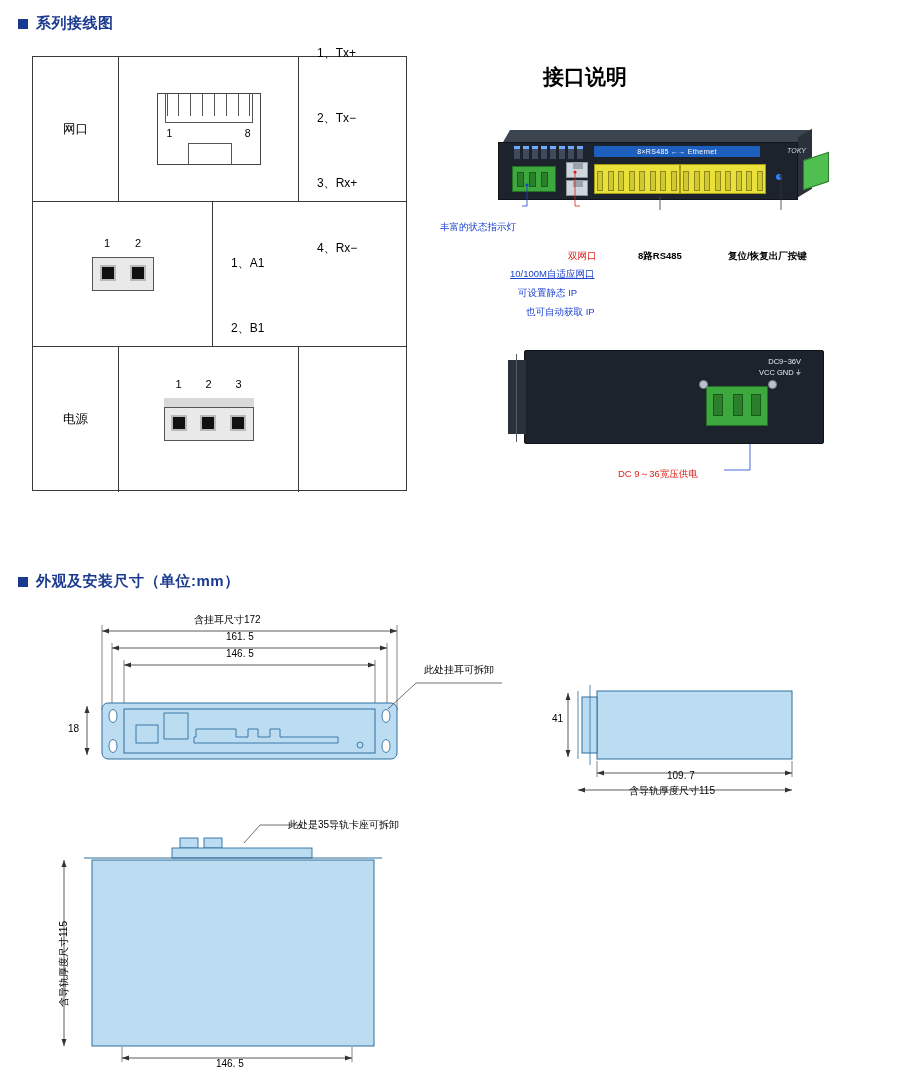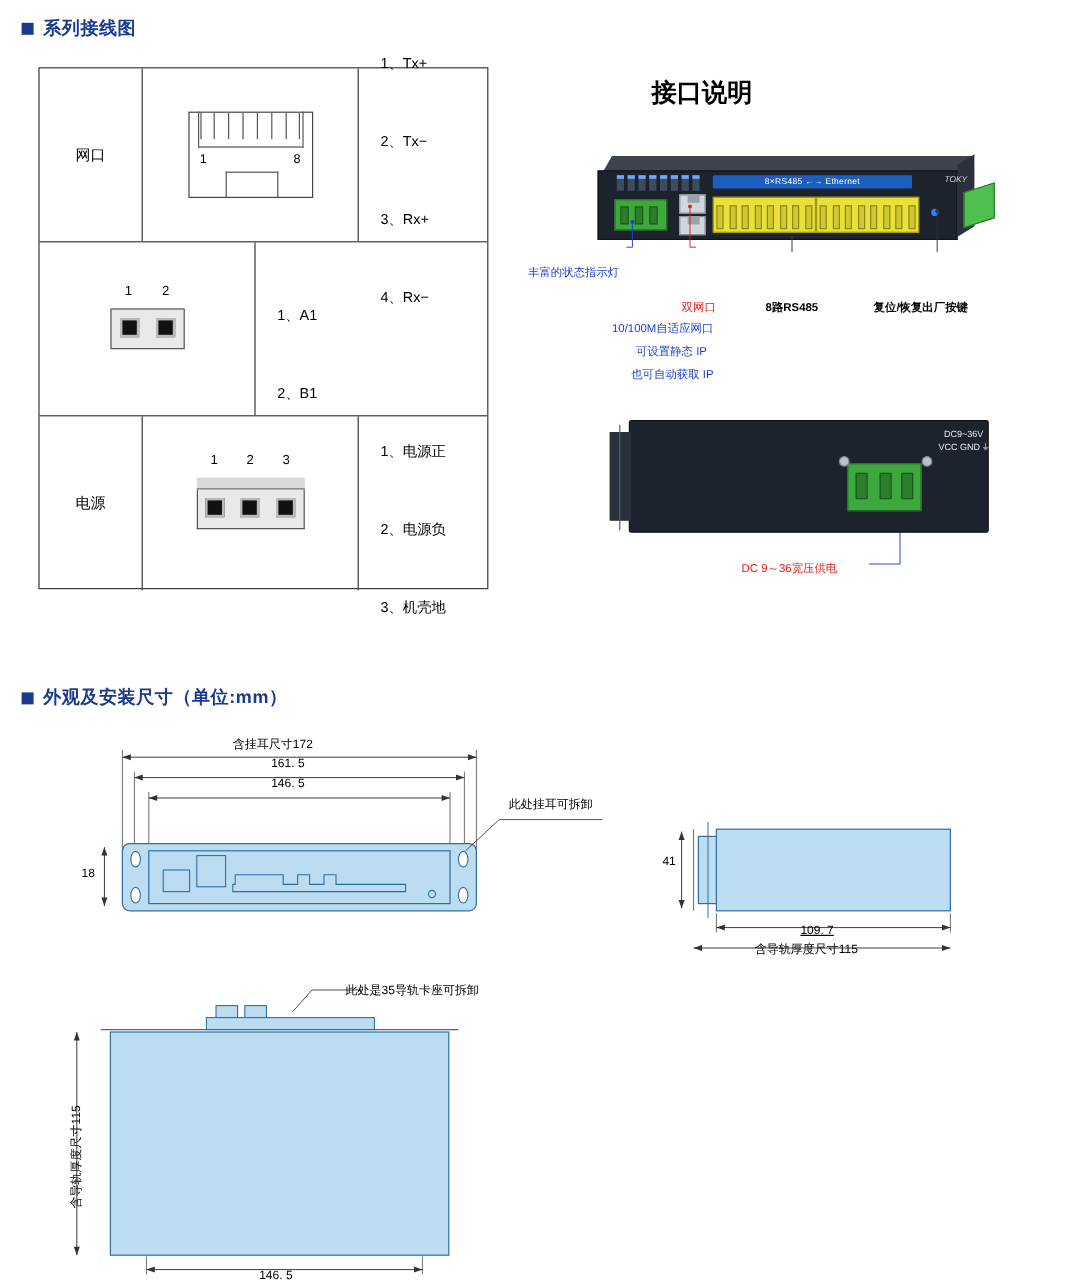--- a/index.html
+++ b/index.html
@@ -65,21 +65,21 @@
   .dev1 .yellowterm .half { flex:1; display:flex; justify-content:space-around; align-items:flex-end; padding-bottom:2px; }
   .dev1 .yellowterm .half:first-child { border-right:2px solid #a39a16; }
   .dev1 .yellowterm i { width:6px; height:20px; background:#cfc830; border:1px solid #8f881a; }
   .dev1 .greenplug { position:absolute; left:305px; top:26px; width:26px; height:30px; background:#4fbf4f; border:1px solid #2d7a2d; transform:skewY(-18deg); }
   .dev1 .smallled { position:absolute; left:278px; top:44px; width:6px; height:6px; border-radius:50%; background:#2d82ff; }
 
   .dev2 { position:absolute; left:500px; top:342px; width:340px; height:120px; }
   .dev2 .body { position:absolute; left:24px; top:8px; width:300px; height:94px; background:#1d232c; border:1px solid #0f1318; border-radius:2px; }
   .dev2 .leftedge { position:absolute; left:8px; top:18px; width:18px; height:74px; background:#2a313b; }
   .dev2 .leftline { position:absolute; left:16px; top:12px; width:1px; height:88px; background:#555c66; }
-  .dev2 .lbl { position:absolute; right:16px; top:14px; color:#e6ebf2; font-size:7.5px; text-align:center; line-height:1.5; }
+  .dev2 .lbl { position:absolute; right:39px; top:14px; color:#e6ebf2; font-size:7.5px; text-align:right; line-height:1.5; }
   .dev2 .gterm { position:absolute; left:206px; top:44px; width:62px; height:40px; background:#3da83d; border:1px solid #226f22; }
   .dev2 .gterm i { position:absolute; top:7px; width:10px; height:22px; background:#2b7f2b; border:1px solid #1c5a1c; }
   .dev2 .screw { position:absolute; width:9px; height:9px; border-radius:50%; background:#b9c2c9; border:1px solid #7b858c; }
 
   .dcnote { position:absolute; left:618px; top:468px; font-size:9.5px; color:#e0201a; white-space:nowrap; }
 
   
   .dimwrap { position:absolute; left:12px; top:585px; width:900px; height:488px; }
   .dimtxt { position:absolute; font-size:10px; white-space:nowrap; }
   .dimtxt.v { transform-origin:left top; }
@@ -170,27 +170,20 @@
             </div>
           <div class="cell">
               <span class="sq"></span>
             </div>
           <div class="cell">
               <span class="sq"></span>
             </div>
         </div>
       </div>
     </div>
-    <div class="wc3">
-      <ul>
-        <li>1、电源正</li>
-        <li>2、电源负</li>
-        <li>3、机壳地</li>
-      </ul>
-    </div>
   </div>
 </div>
 
 <div class="iface-title">接口说明</div>
 
 <div class="dev1">
   <div class="shellTop"></div>
   <div class="shellRight"></div>
   <div class="shell"></div>
   <div class="leds">
@@ -253,22 +246,22 @@
 
   <path d="M781 176 L781 210" stroke="#333" stroke-width="0.8" fill="none"></path>
   <circle cx="781" cy="176" r="1.6" fill="#333"></circle>
 
   <path d="M735 432 L750 432 L750 470 L724 470" stroke="#1a3fd0" stroke-width="0.8" fill="none"></path>
   <circle cx="735" cy="432" r="1.6" fill="#1a3fd0"></circle>
 </svg>
 
 <div style="position:absolute; left:440px; top:221px; font-size:9.5px; color:#1a3fd0; white-space:nowrap;">丰富的状态指示灯</div>
 <div style="position:absolute; left:568px; top:250px; font-size:9.5px; color:#e0201a; white-space:nowrap;">双网口</div>
-<div style="position:absolute; left:510px; top:268px; font-size:9.5px; color:#1a3fd0; white-space:nowrap;">10/100M自适应网口</div>
-<div style="position:absolute; left:530px; top:287px; font-size:9.5px; color:#1a3fd0; white-space:nowrap;">可设置静态 IP</div>
+<div style="position:absolute; left:510px; top:268px; font-size:9.5px; color:#1a3fd0; white-space:nowrap;text-decoration:underline;">10/100M自适应网口</div>
+<div style="position:absolute; left:518px; top:287px; font-size:9.5px; color:#1a3fd0; white-space:nowrap;">可设置静态 IP</div>
 <div style="position:absolute; left:526px; top:306px; font-size:9.5px; color:#1a3fd0; white-space:nowrap;">也可自动获取 IP</div>
 <div style="position:absolute; left:638px; top:250px; font-size:9.5px; color:#000; white-space:nowrap; font-weight:bold;">8路RS485</div>
 <div style="position:absolute; left:728px; top:250px; font-size:9.5px; color:#000; white-space:nowrap; font-weight:bold;">复位/恢复出厂按键</div>
 
 <div class="dev2">
   <div class="body"></div>
   <div class="leftedge"></div>
   <div class="leftline"></div>
   <div class="lbl">
     <div>DC9~36V</div>
@@ -352,21 +345,21 @@
     <polygon points="585,188 592,185.5 592,190.5" fill="#333"></polygon>
     <polygon points="780,188 773,185.5 773,190.5" fill="#333"></polygon>
     <line x1="585" y1="176" x2="585" y2="192" stroke="#333" stroke-width="0.6"></line>
     <line x1="780" y1="176" x2="780" y2="192" stroke="#333" stroke-width="0.6"></line>
 
     <line x1="566" y1="205" x2="780" y2="205" stroke="#333" stroke-width="0.8"></line>
     <polygon points="566,205 573,202.5 573,207.5" fill="#333"></polygon>
     <polygon points="780,205 773,202.5 773,207.5" fill="#333"></polygon>
   </svg>
   <div class="dimtxt" style="left:540px; top:128px;">41</div>
-  <div class="dimtxt" style="left:655px; top:185px;text-decoration:underline;">109. 7</div>
+  <div class="dimtxt" style="left:655px; top:185px;">109. 7</div>
   <div class="dimtxt" style="left:617px; top:199px;">含导轨厚度尺寸115</div>
 
   <svg class="over" width="900" height="488">
 
     <rect x="168" y="253" width="18" height="10" fill="#bcdcf2" stroke="#2f6e9e" stroke-width="0.9"></rect>
     <rect x="192" y="253" width="18" height="10" fill="#bcdcf2" stroke="#2f6e9e" stroke-width="0.9"></rect>
     <rect x="160" y="263" width="140" height="10" fill="#bcdcf2" stroke="#2f6e9e" stroke-width="0.9"></rect>
 
     <path d="M232 258 L248 240 L290 240" stroke="#333" stroke-width="0.7" fill="none"></path>
 

